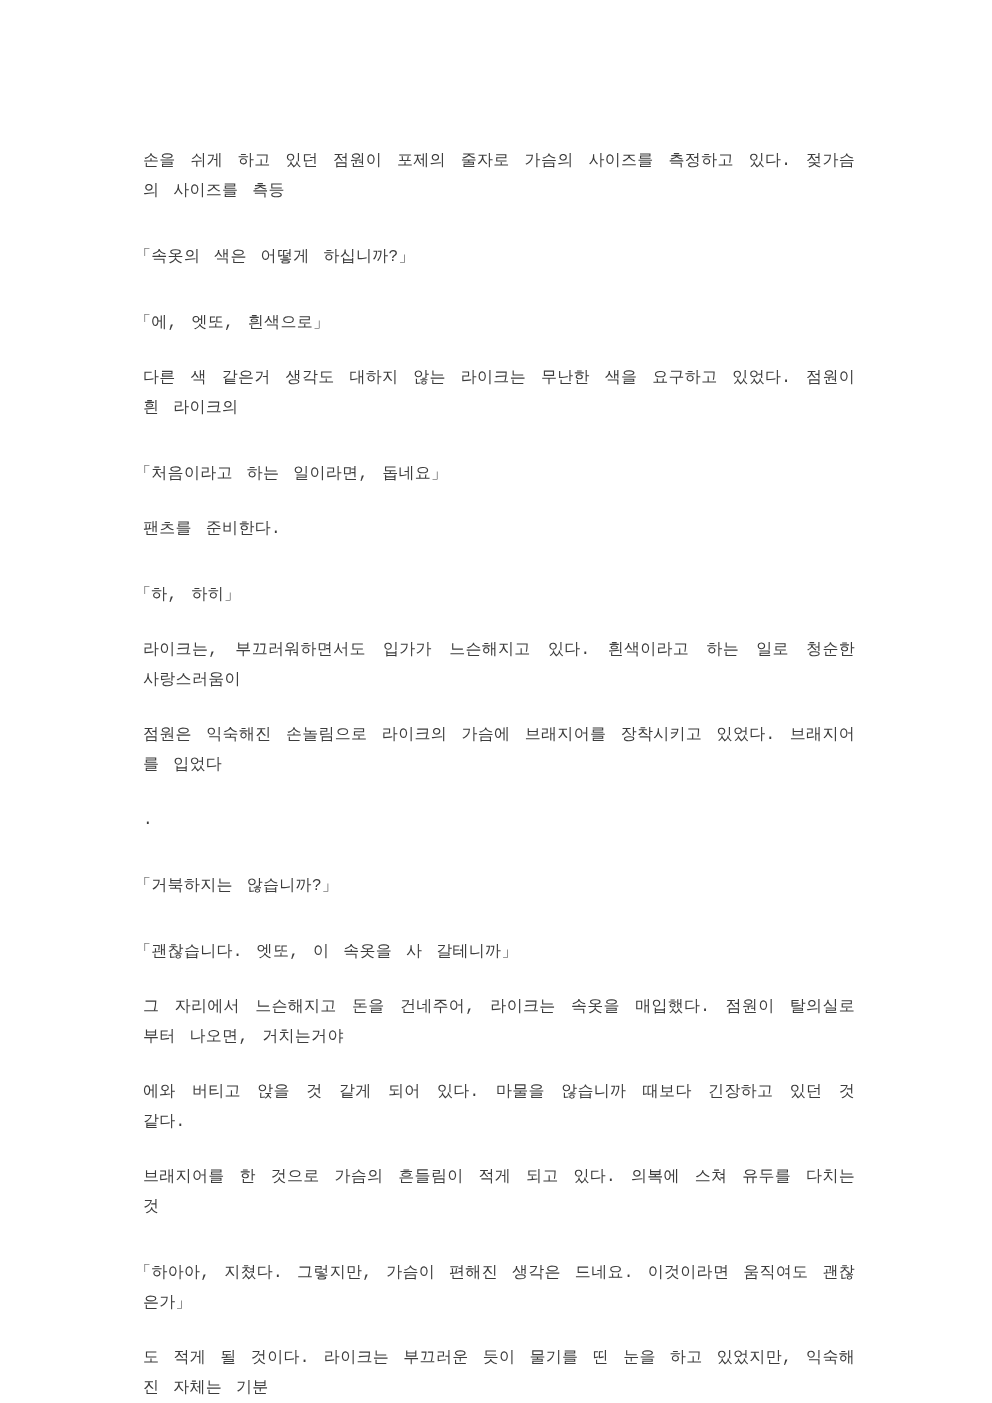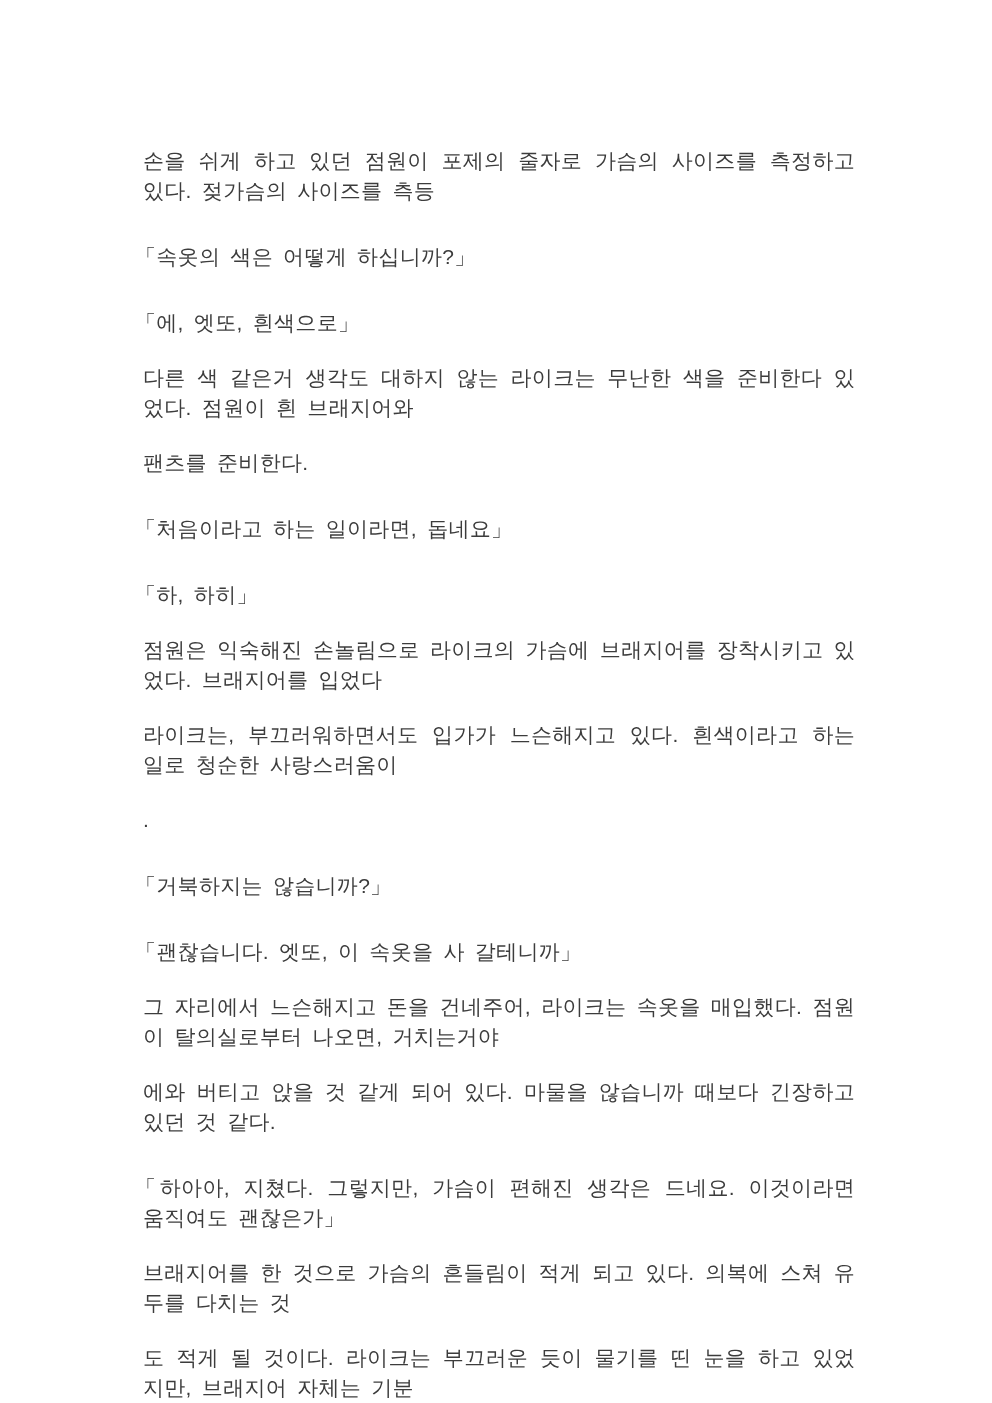--- a/index.html
+++ b/index.html
@@ -16,50 +16,51 @@
     font-family: "Liberation Sans", "DejaVu Sans", sans-serif;
   }
   .content {
     position: absolute;
     left: 143px;
     top: 146px;
     width: 712px;
   }
   .para {
     margin: 0 0 25px 0;
-    font-size: 21px;
+    font-size: 16px;
     line-height: 30px;
     color: #3c3c3c;
     text-align: justify;
     word-spacing: 4px;
     letter-spacing: 0.3px;
     word-break: normal;
     overflow-wrap: break-word;
+    font-family: Liberation Mono, monospace;
   }
   .para.quote {
     text-indent: -8px;
     margin-top: 36px;
   }
 </style>
 </head>
 <body>
 
 <div class="page">
   <main class="content">
     <p class="para">손을 쉬게 하고 있던 점원이 포제의 줄자로 가슴의 사이즈를 측정하고 있다. 젖가슴의 사이즈를 측등</p>
     <p class="para quote">「속옷의 색은 어떻게 하십니까?」</p>
     <p class="para quote">「에, 엣또, 흰색으로」</p>
-    <p class="para">다른 색 같은거 생각도 대하지 않는 라이크는 무난한 색을 준비한다 있었다. 점원이 흰 브래지어와</p>
+    <p class="para">다른 색 같은거 생각도 대하지 않는 라이크는 무난한 색을 요구하고 있었다. 점원이 흰 라이크의</p>
+    <p class="para quote">「처음이라고 하는 일이라면, 돕네요」</p>
     <p class="para">팬츠를 준비한다.</p>
-    <p class="para quote">「처음이라고 하는 일이라면, 돕네요」</p>
     <p class="para quote">「하, 하히」</p>
+    <p class="para">라이크는, 부끄러워하면서도 입가가 느슨해지고 있다. 흰색이라고 하는 일로 청순한 사랑스러움이</p>
     <p class="para">점원은 익숙해진 손놀림으로 라이크의 가슴에 브래지어를 장착시키고 있었다. 브래지어를 입었다</p>
-    <p class="para">라이크는, 부끄러워하면서도 입가가 느슨해지고 있다. 흰색이라고 하는 일로 청순한 사랑스러움이</p>
     <p class="para">.</p>
     <p class="para quote">「거북하지는 않습니까?」</p>
     <p class="para quote">「괜찮습니다. 엣또, 이 속옷을 사 갈테니까」</p>
     <p class="para">그 자리에서 느슨해지고 돈을 건네주어, 라이크는 속옷을 매입했다. 점원이 탈의실로부터 나오면, 거치는거야</p>
     <p class="para">에와 버티고 앉을 것 같게 되어 있다. 마물을 않습니까 때보다 긴장하고 있던 것 같다.</p>
+    <p class="para">브래지어를 한 것으로 가슴의 흔들림이 적게 되고 있다. 의복에 스쳐 유두를 다치는 것</p>
     <p class="para quote">「하아아, 지쳤다. 그렇지만, 가슴이 편해진 생각은 드네요. 이것이라면 움직여도 괜찮은가」</p>
-    <p class="para">브래지어를 한 것으로 가슴의 흔들림이 적게 되고 있다. 의복에 스쳐 유두를 다치는 것</p>
-    <p class="para">도 적게 될 것이다. 라이크는 부끄러운 듯이 물기를 띤 눈을 하고 있었지만, 브래지어 자체는 기분</p>
+    <p class="para">도 적게 될 것이다. 라이크는 부끄러운 듯이 물기를 띤 눈을 하고 있었지만, 익숙해진 자체는 기분</p>
   </main>
 </div>
 
 </body></html>

